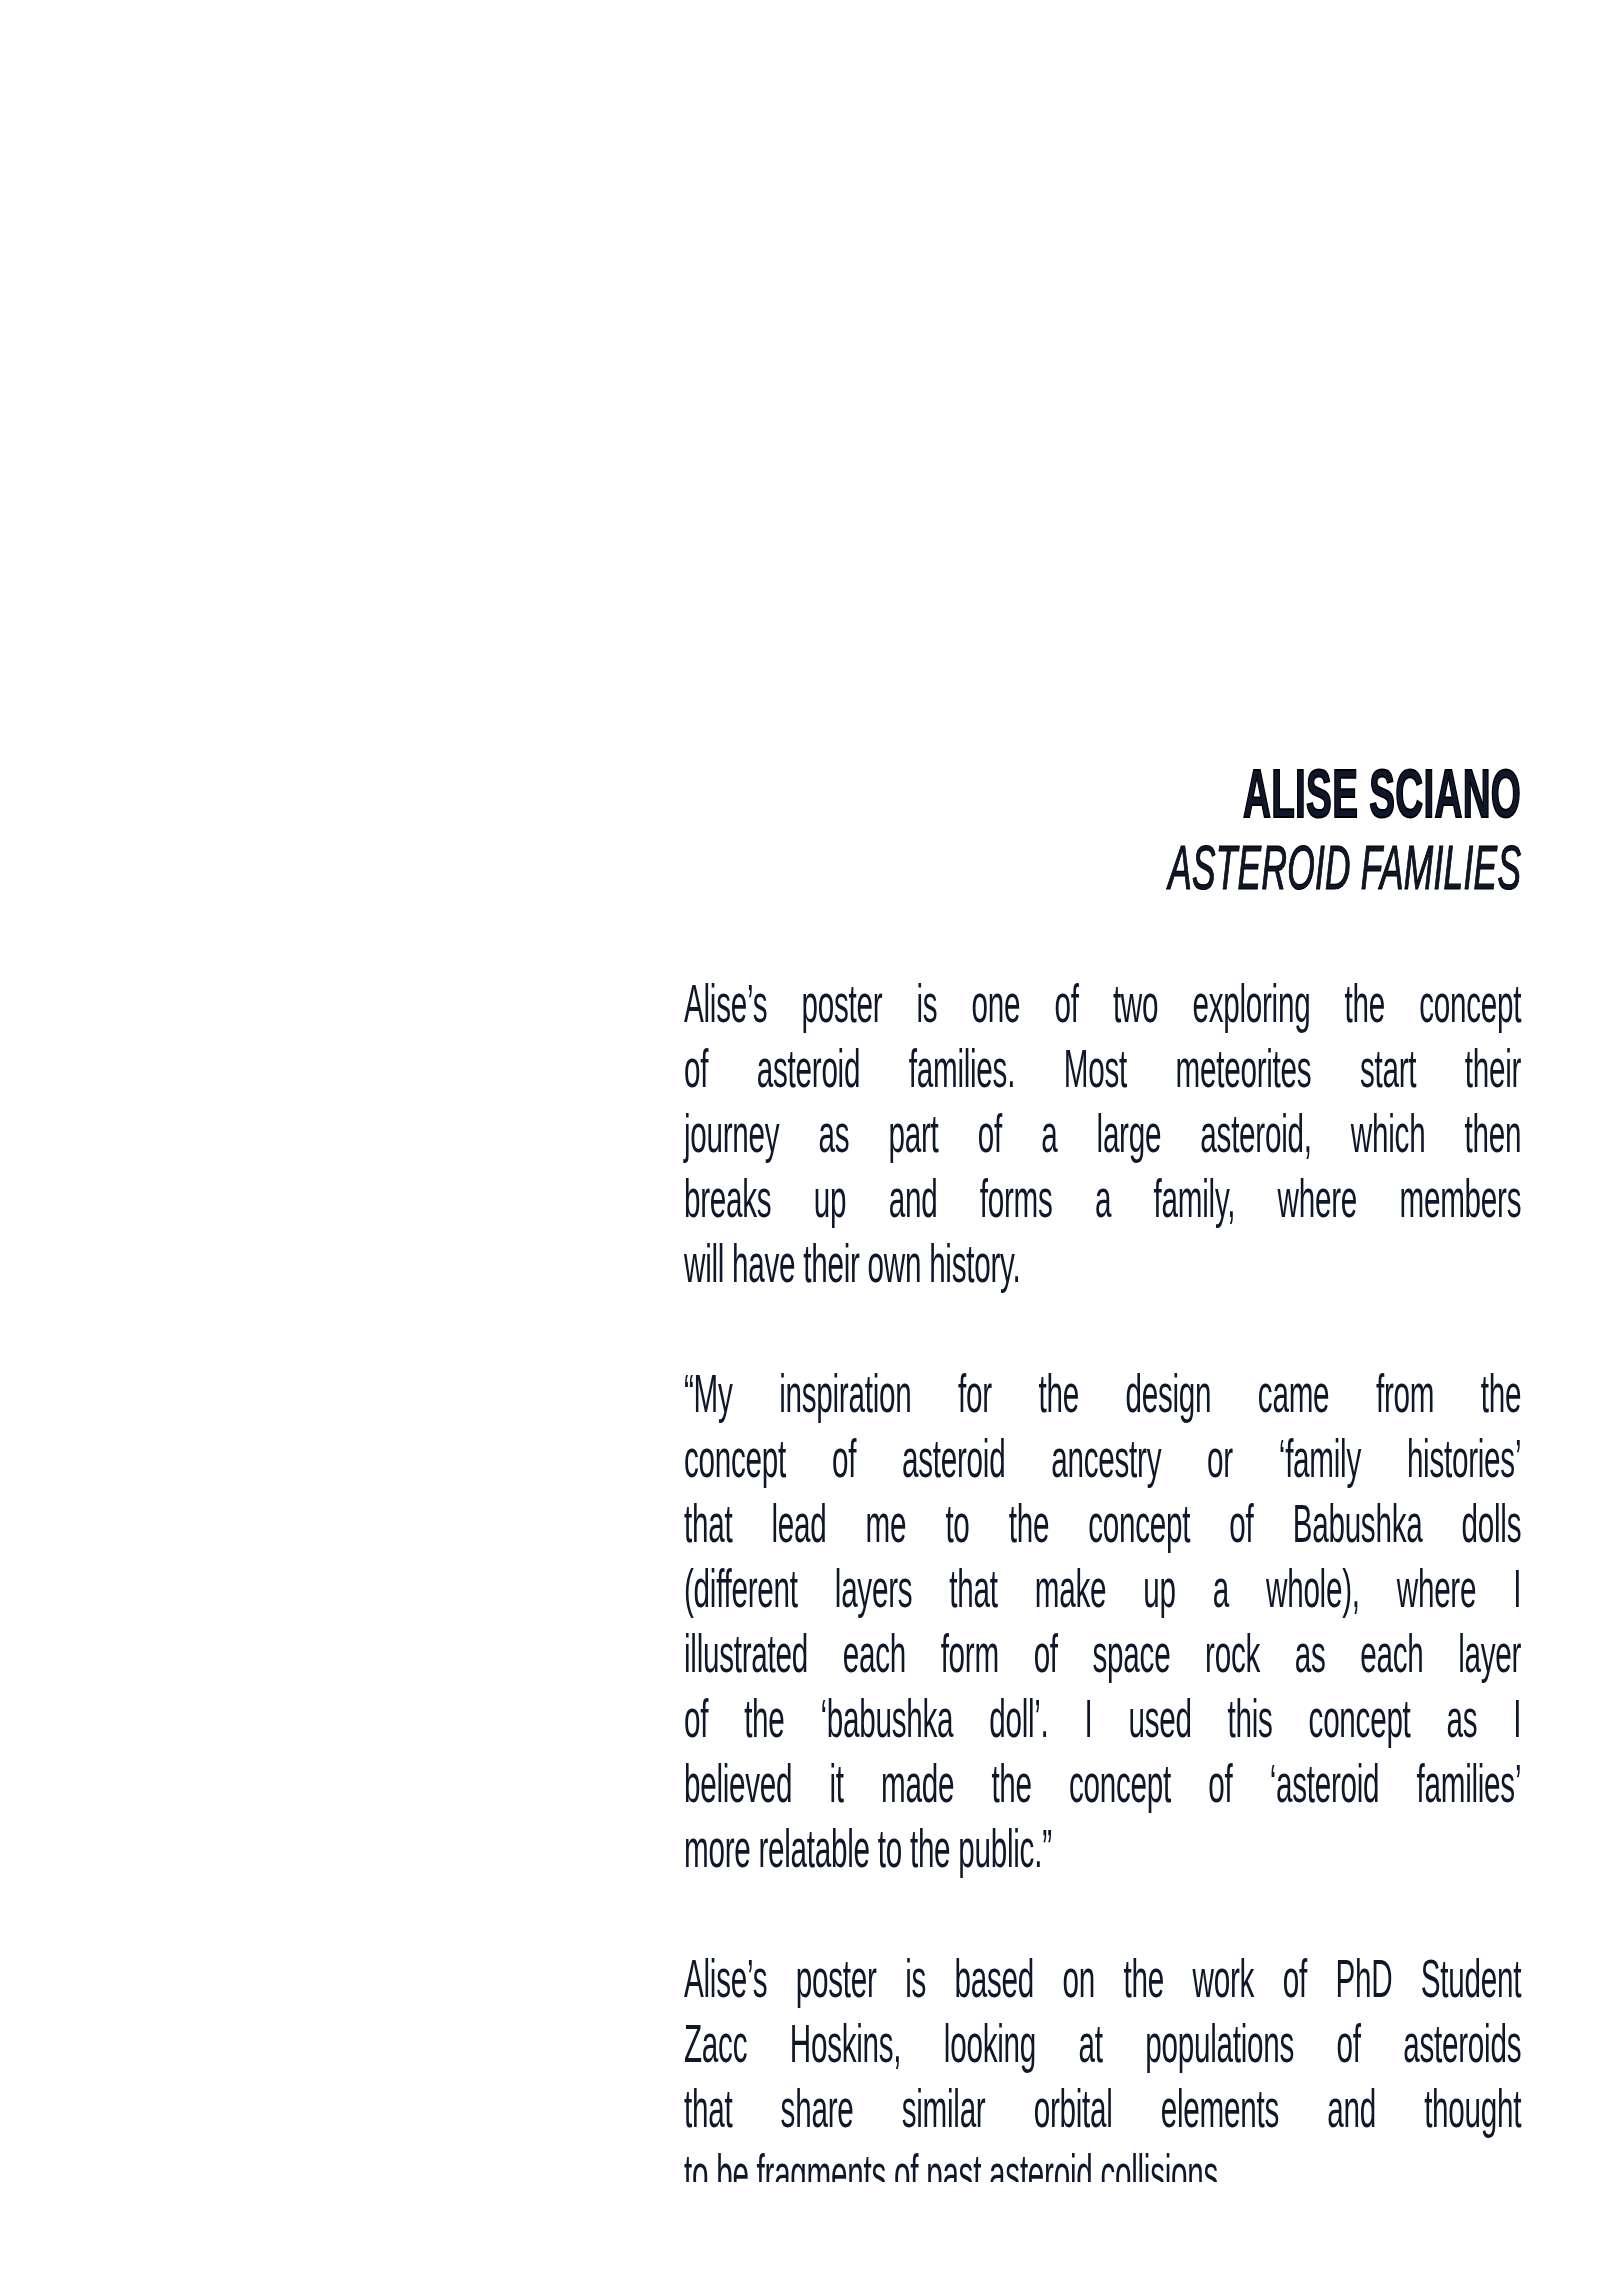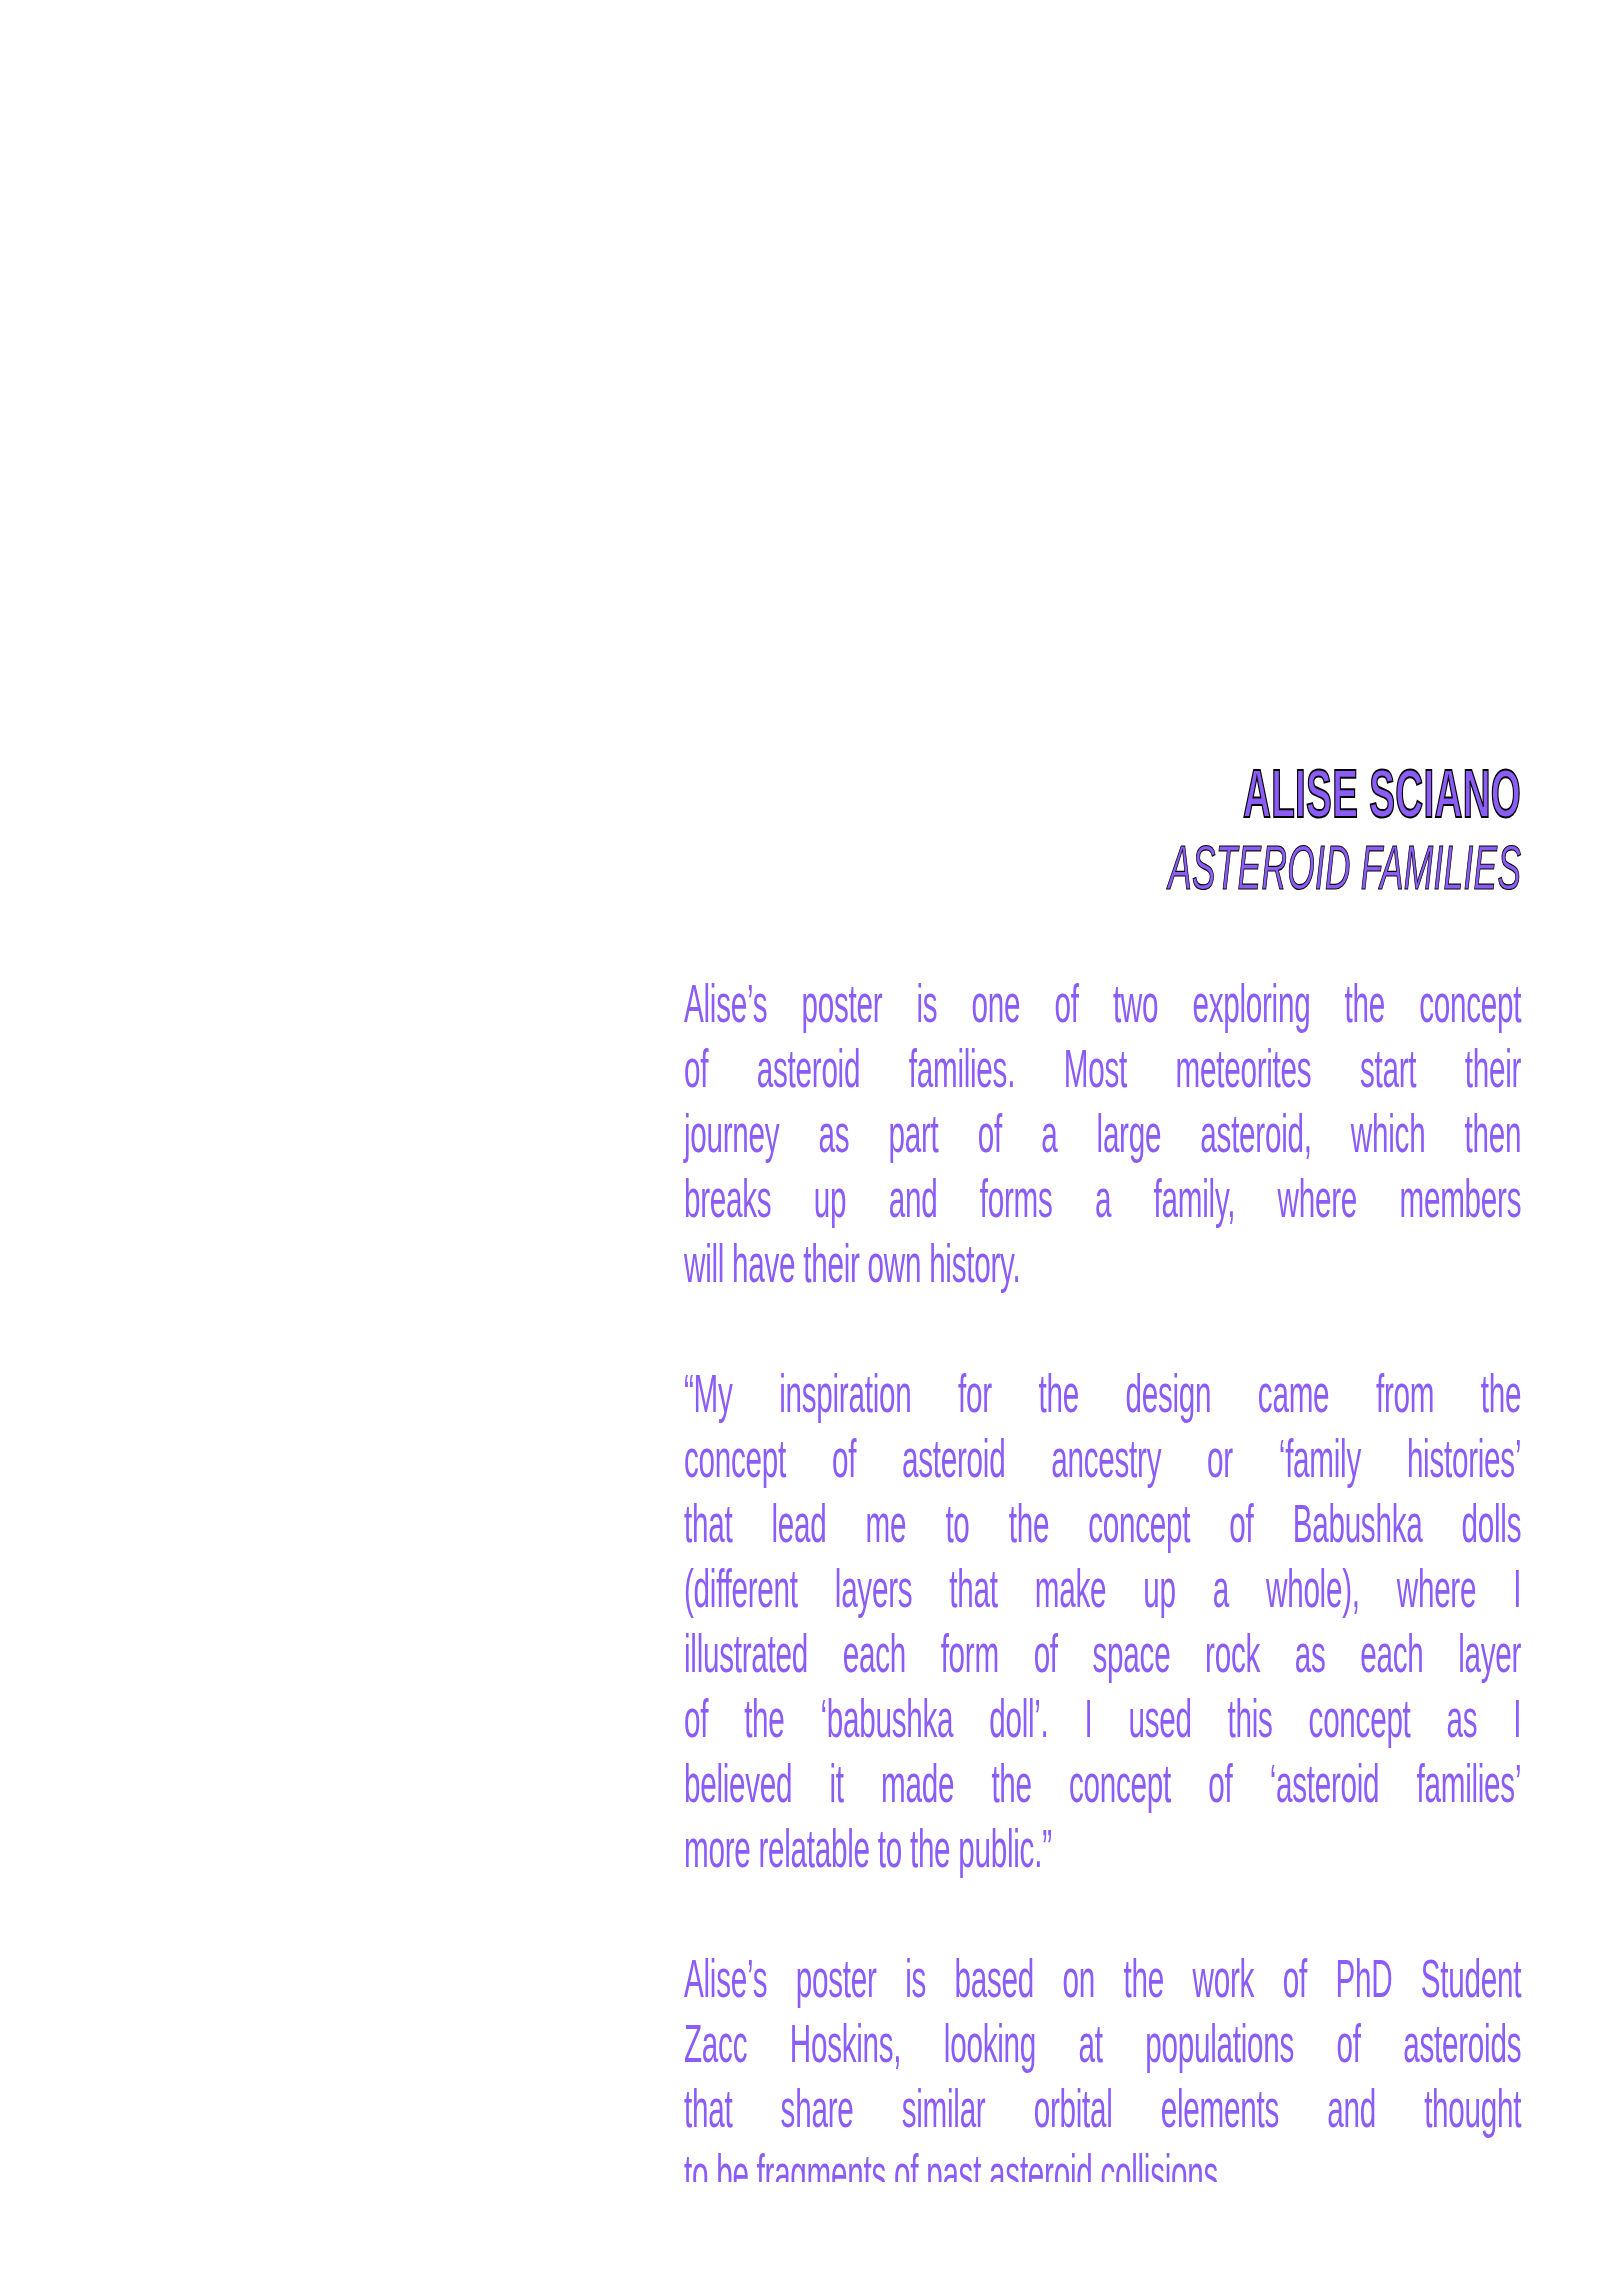--- a/index.html
+++ b/index.html
@@ -7,21 +7,21 @@
     padding: 0;
     background: #ffffff;
   }
   .page {
     position: relative;
     width: 1621px;
     height: 2182px;
     background: #ffffff;
     overflow: hidden;
     font-family: "Liberation Sans", sans-serif;
-    color: #8b5cf6;
+    color: #0f172a;
   }
   
   .text-block {
     position: absolute;
     left: 684px;
     top: 757px;
     width: 1495px;
     transform: scaleX(0.56);
     transform-origin: 0 0;
   }

